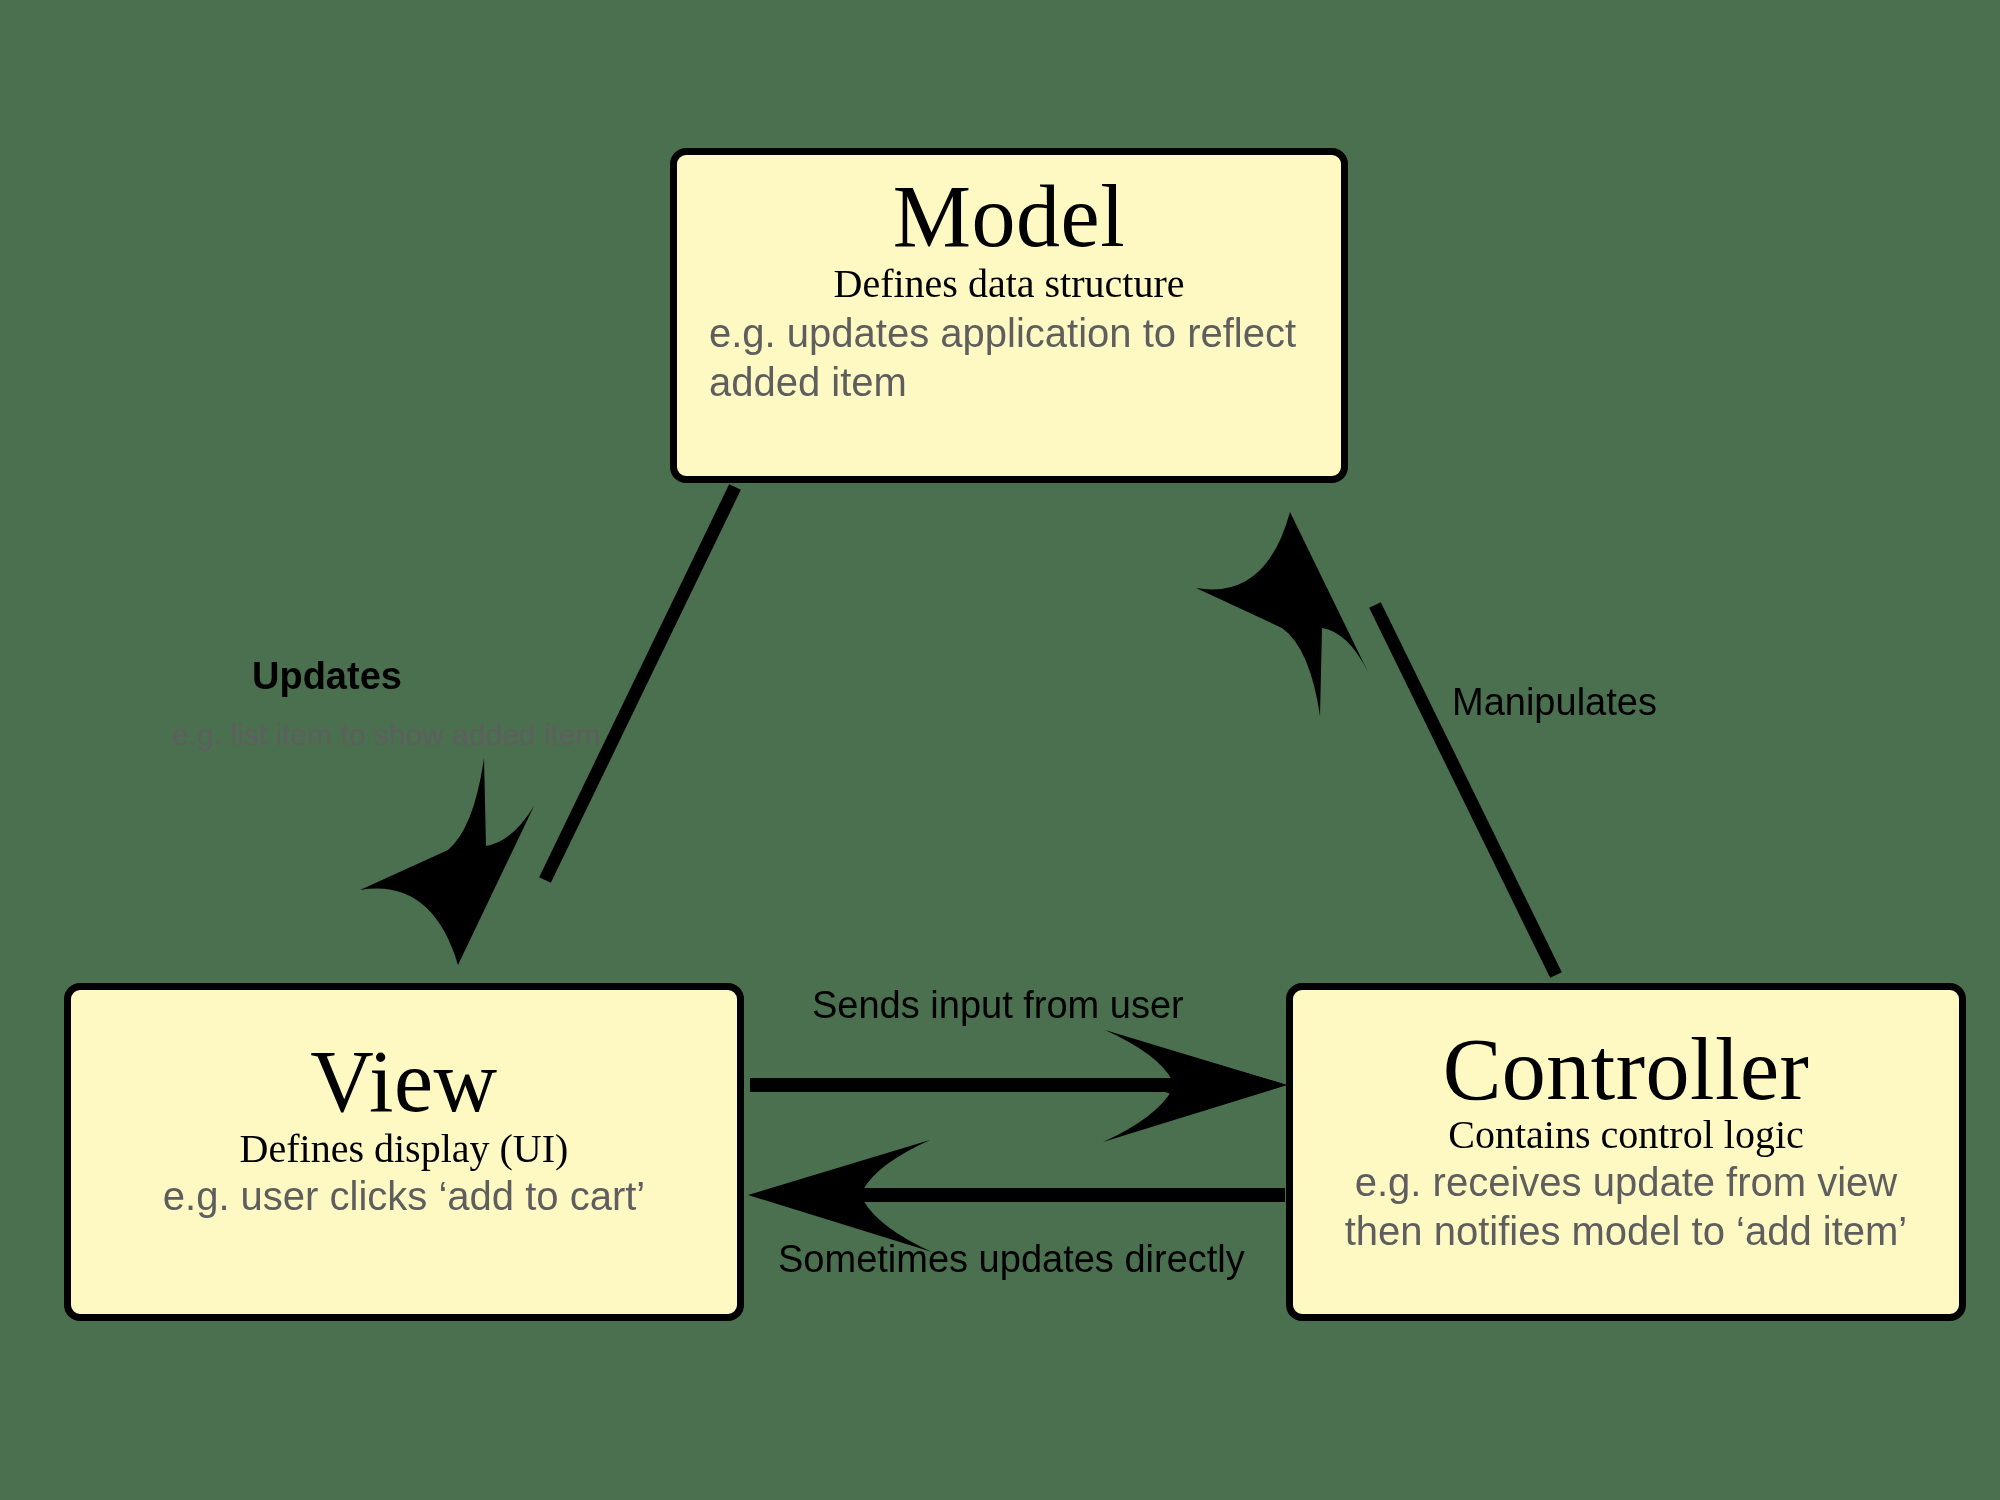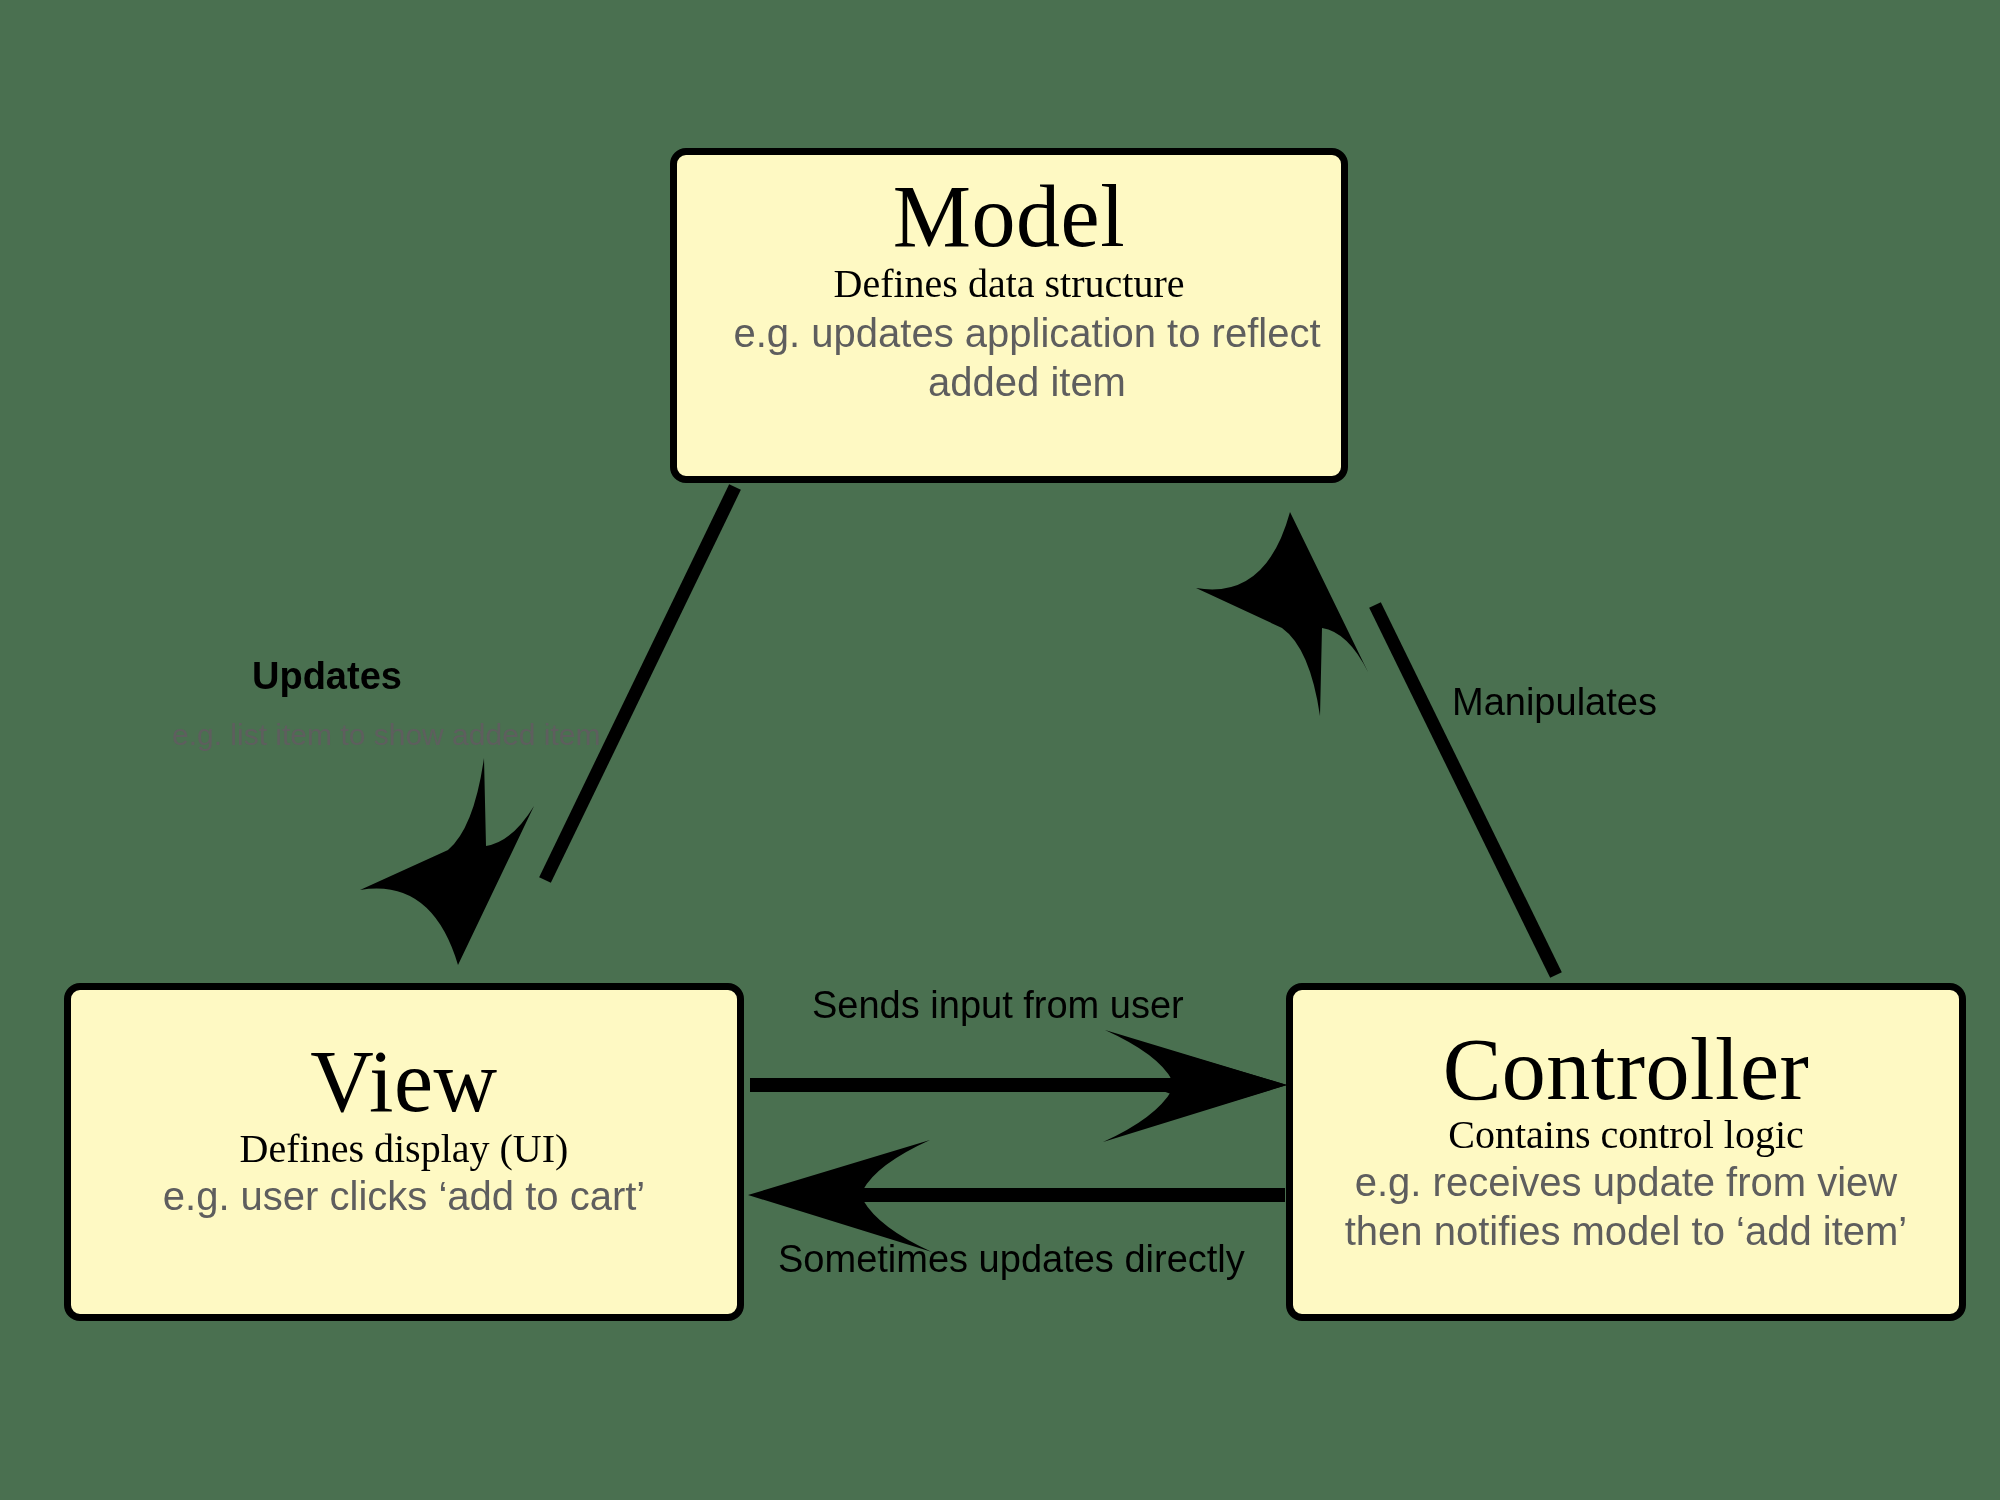--- a/index.html
+++ b/index.html
@@ -61,21 +61,21 @@
     top: 148px;
     width: 678px;
     height: 335px;
     padding-top: 18px;
   }
   #node-model .node-title { font-size: 88px; margin-bottom: 2px; }
   #node-model .node-sub   { font-size: 40px; margin-bottom: 4px; }
   #node-model .node-eg    {
     font-size: 40px;
     width: 100%;
-    text-align: center;
+    text-align: left;
     padding-left: 28px;
     box-sizing: border-box;
     margin-left: 8px;
   }
 
   
   #node-view {
     left: 64px;
     top: 983px;
     width: 680px;

